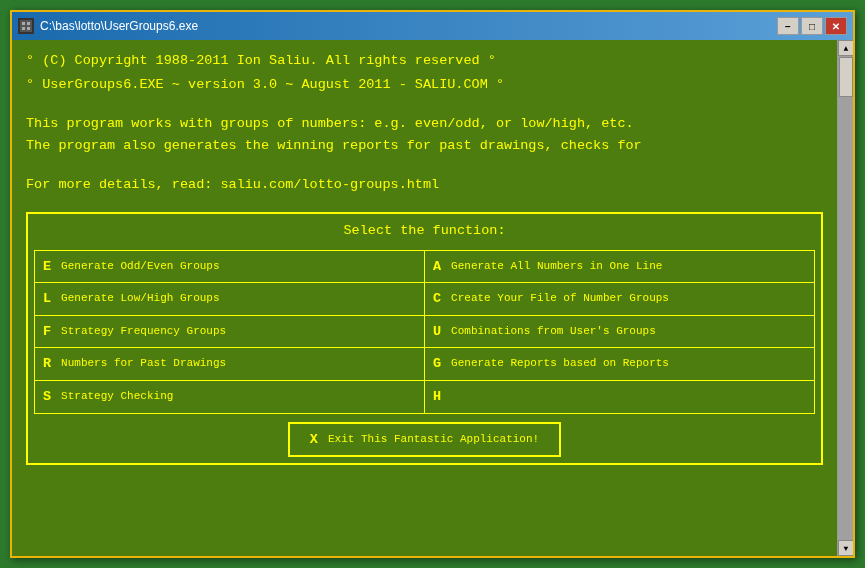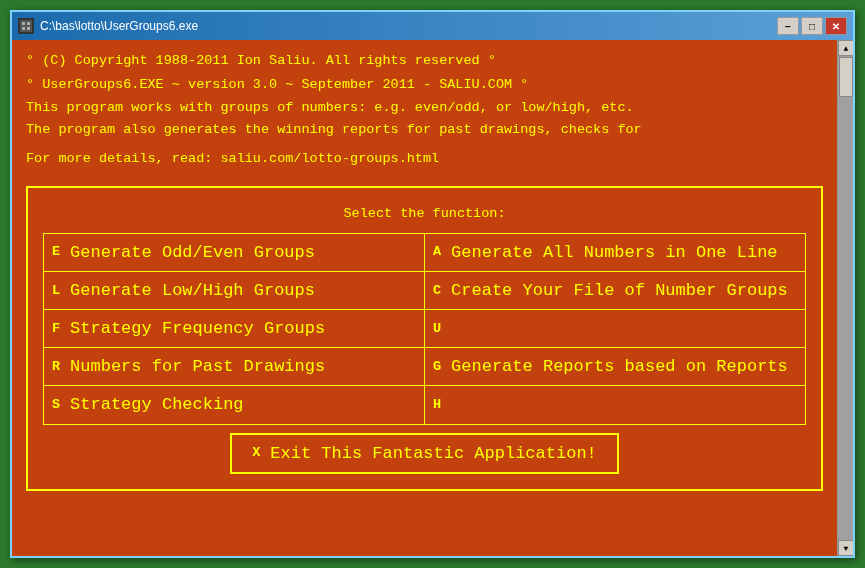--- a/index.html
+++ b/index.html
@@ -9,21 +9,21 @@
       height: 568px;
       background: #2d7a2d;
       font-family: 'Courier New', Courier, monospace;
       overflow: hidden;
     }
 
     .window-frame {
       width: 845px;
       height: 548px;
       margin: 10px auto;
-      border: 2px solid #7dd3fc;
+      border: 2px solid #eab308;
       background: #008080;
       display: flex;
       flex-direction: column;
       box-shadow: 2px 2px 8px rgba(0,0,0,0.5);
     }
 
     .title-bar {
       background: linear-gradient(to right, #1a6aad, #5ba0d8);
       height: 28px;
       display: flex;
@@ -80,21 +80,21 @@
     }
 
     .content-area {
       display: flex;
       flex: 1;
       overflow: hidden;
     }
 
     .main-content {
       flex: 1;
-      background: #c2410c;
+      background: #4d7c0f;
       padding: 10px 14px;
       overflow-y: auto;
       color: #ffff00;
       font-size: 13.5px;
       line-height: 1.6;
     }
 
     .scrollbar {
       width: 16px;
       background: #c0c0c0;
@@ -128,30 +128,30 @@
       background: #d4d0c8;
       border: 1px solid #888;
       margin: 1px auto;
     }
 
     .copyright-line {
       margin-bottom: 2px;
     }
 
     .description-block {
-      margin: 2px 0;
+      margin: 18px 0;
     }
 
     .more-details {
       margin: 8px 0 16px 0;
     }
 
     .menu-box {
       border: 2px solid #ffff00;
-      padding: 15px;
+      padding: 6px;
       margin-top: 4px;
     }
 
     .menu-header {
       text-align: center;
       color: #ffff00;
       margin-bottom: 8px;
       font-size: 13.5px;
     }
 
@@ -174,21 +174,21 @@
       color: #ffff00;
     }
 
     .menu-key {
       font-weight: bold;
       font-size: 13.5px;
       flex-shrink: 0;
     }
 
     .menu-label {
-      font-size: 17px;
+      font-size: 11px;
     }
 
     .exit-row {
       display: flex;
       justify-content: center;
       margin-top: 8px;
     }
 
     .exit-cell {
       border: 2px solid #ffff00;
@@ -222,21 +222,21 @@
       <div class="tb-btn">−</div>
       <div class="tb-btn">□</div>
       <div class="tb-btn close">✕</div>
     </div>
   </div>
 
   <div class="content-area">
     <div class="main-content">
 
       <div class="copyright-line">° (C) Copyright 1988-2011 Ion Saliu. All rights reserved °</div>
-      <div class="copyright-line">° UserGroups6.EXE ~ version 3.0 ~ September 2011 - SALIU.COM °</div>
+      <div class="copyright-line">° UserGroups6.EXE ~ version 3.0 ~ August 2011 - SALIU.COM °</div>
 
       <div class="description-block">
         <div>This program works with groups of numbers: e.g. even/odd, or low/high, etc.</div>
         <div>The program also generates the winning reports for past drawings, checks for</div>
       </div>
 
       <div class="more-details">For more details, read: saliu.com/lotto-groups.html</div>
 
       <div class="menu-box">
         <div class="menu-header">Select the function:</div>
@@ -260,20 +260,21 @@
             <span class="menu-key">C</span>
             <span class="menu-label">Create Your File of Number Groups</span>
           </div>
 
           <div class="menu-cell">
             <span class="menu-key">F</span>
             <span class="menu-label">Strategy Frequency Groups</span>
           </div>
           <div class="menu-cell">
             <span class="menu-key">U</span>
+            <span class="menu-label">Combinations from User's Groups</span>
           </div>
 
           <div class="menu-cell">
             <span class="menu-key">R</span>
             <span class="menu-label">Numbers for Past Drawings</span>
           </div>
           <div class="menu-cell">
             <span class="menu-key">G</span>
             <span class="menu-label">Generate Reports based on Reports</span>
           </div>

